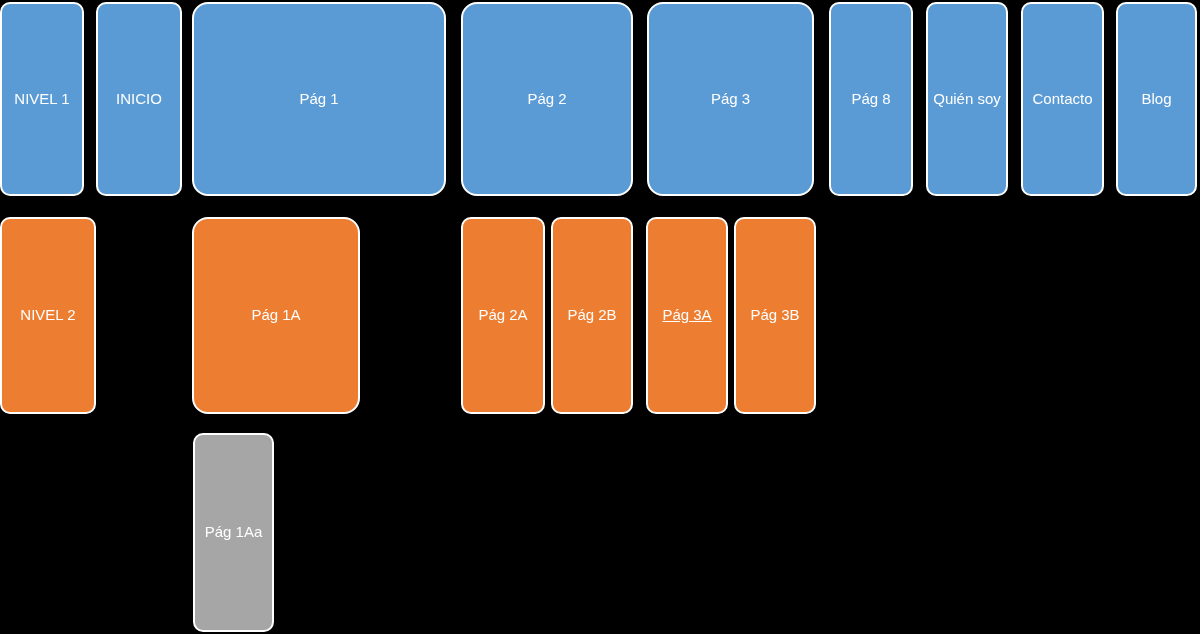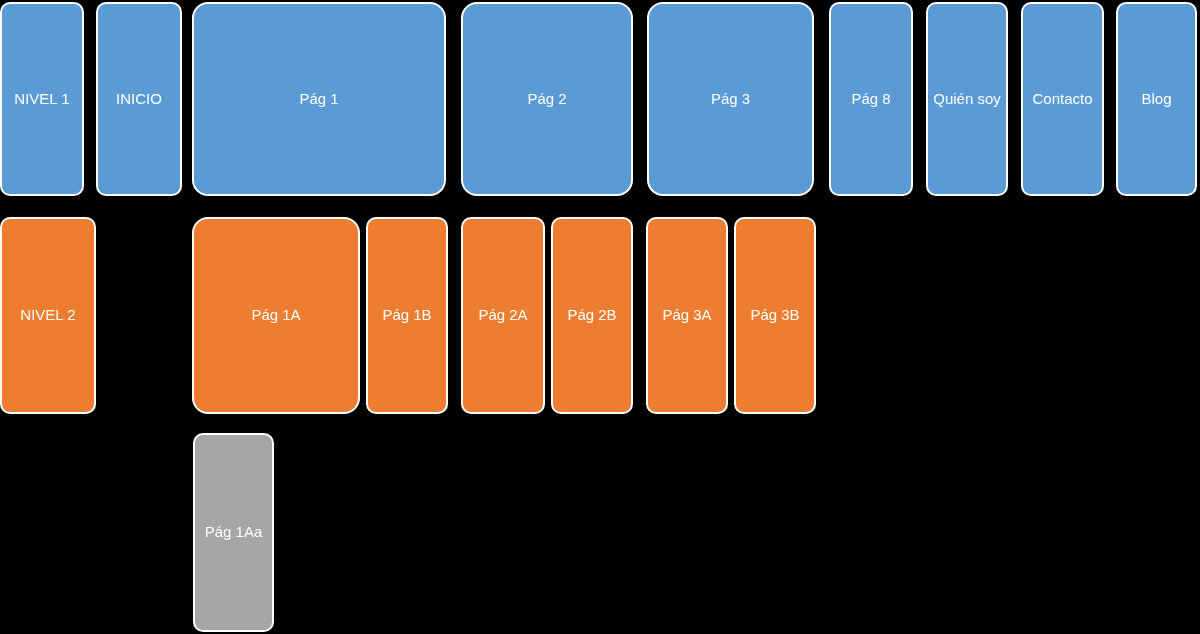--- a/index.html
+++ b/index.html
@@ -71,30 +71,27 @@
   <div class="box lvl1 row1" style="left:1116px;width:81px;">
       <span class="lbl">Blog</span>
     </div>
 
   <div class="box lvl2 row2" style="left:0px;width:96px;">
       <span class="lbl">NIVEL 2</span>
     </div>
   <div class="box lvl2 row2 large" style="left:192px;width:168px;">
       <span class="lbl">Pág 1A</span>
     </div>
-  <div class="box lvl2 row2" style="left:366px;width:82px;">
-      <span class="lbl">Pág 1B</span>
-    </div>
   <div class="box lvl2 row2" style="left:461px;width:84px;">
       <span class="lbl">Pág 2A</span>
     </div>
   <div class="box lvl2 row2" style="left:551px;width:82px;">
       <span class="lbl">Pág 2B</span>
     </div>
-  <div class="box lvl2 row2" style="left:646px;width:82px;">
+  <div class="box lvl2 row2" style="left:646px;width:82px;text-decoration:underline;">
       <span class="lbl">Pág 3A</span>
     </div>
   <div class="box lvl2 row2" style="left:734px;width:82px;">
       <span class="lbl">Pág 3B</span>
     </div>
 
   <div class="box lvl3 row3" style="left:193px;width:81px;">
       <span class="lbl">Pág 1Aa</span>
     </div>
 

